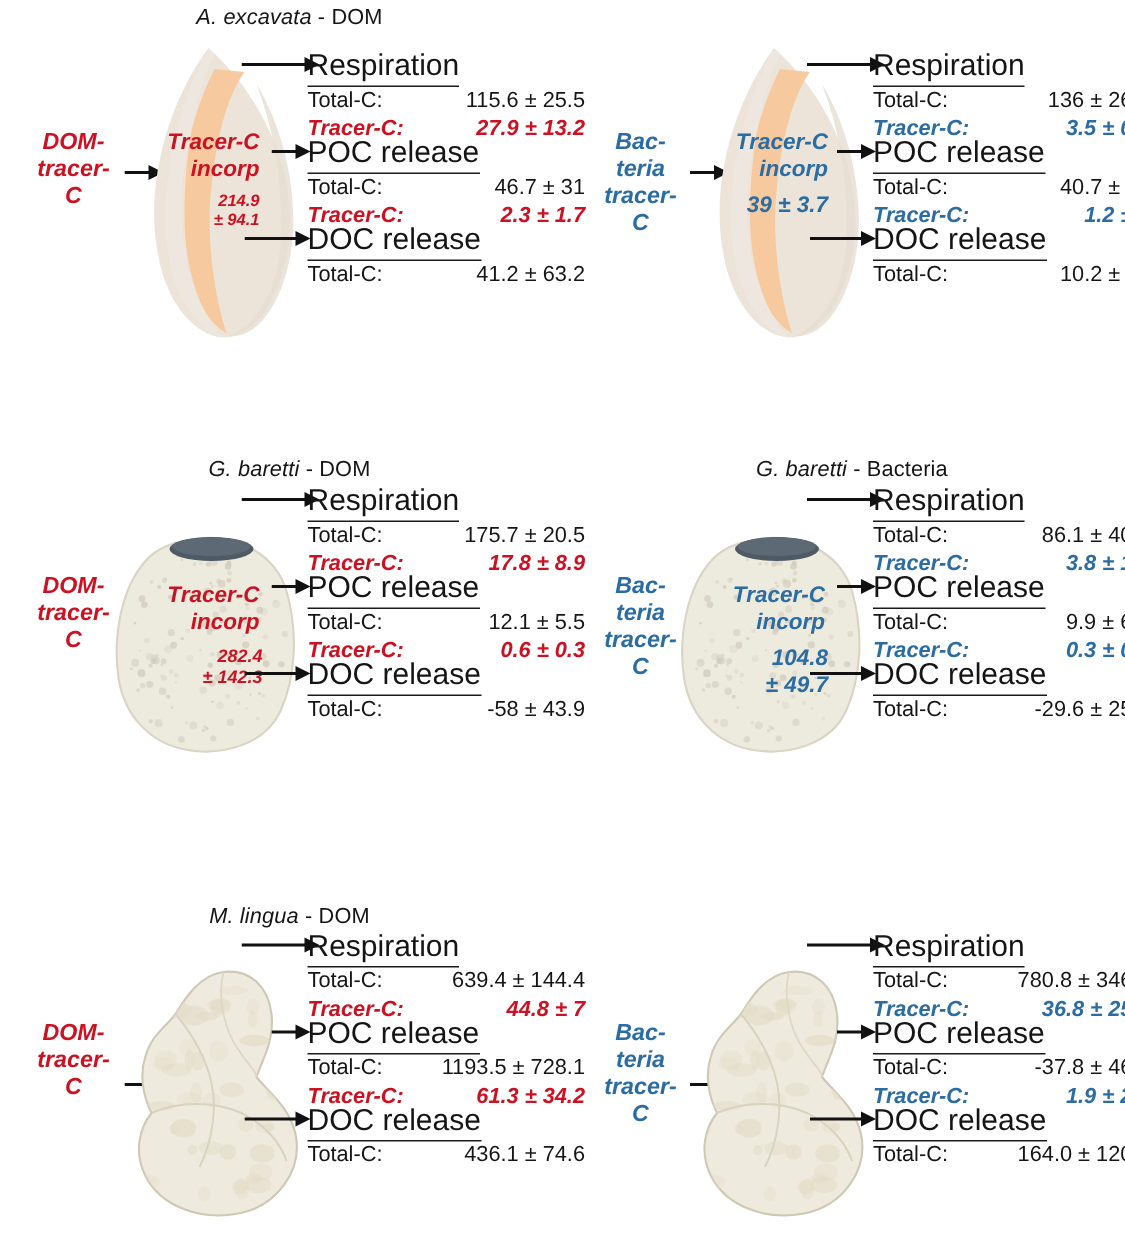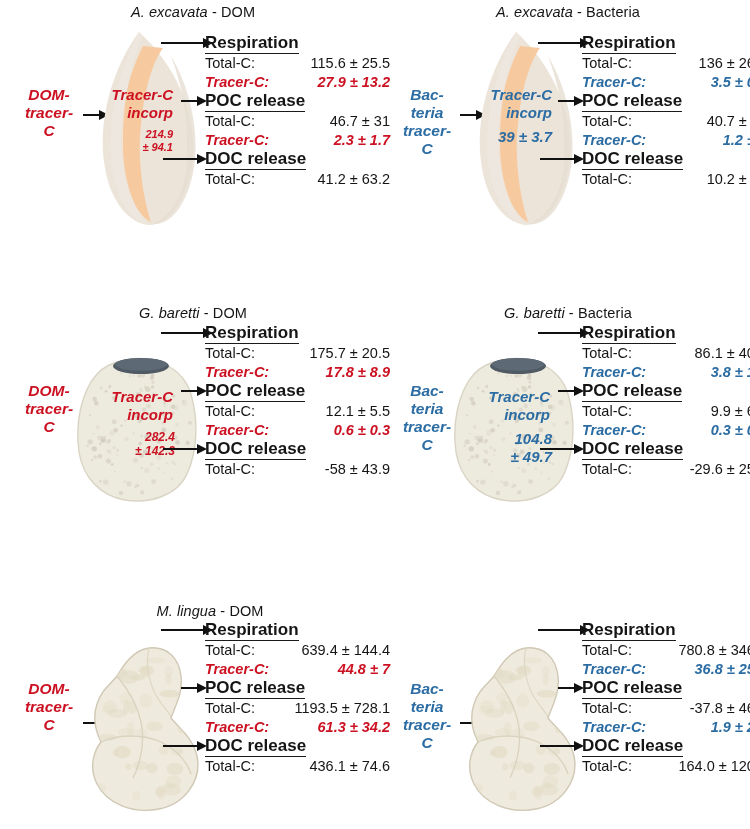--- a/index.html
+++ b/index.html
@@ -81,28 +81,27 @@
   }
   .sponge-text.dom { color: #cc1122; }
   .sponge-text.bac { color: #2b6ca3; }
 
   
   .flux {
     position: absolute;
     width: 185px;
   }
   .flux-head {
-    font-size: 17px;
+    font-size: 20px;
     color: #151515;
     border-bottom: 1.6px solid #1a1a1a;
     display: inline-block;
     padding-bottom: 0px;
     line-height: 1.18;
     white-space: nowrap;
-    font-weight: bold;
   }
   .row {
     display: flex;
     justify-content: space-between;
     align-items: baseline;
     font-size: 14.5px;
     line-height: 1.24;
     white-space: nowrap;
     margin-top: 1px;
   }
@@ -173,21 +172,20 @@
       <div class="flux-arrow" style="left: 150px; top: 152px;"><svg width="44" height="14" viewBox="0 0 44 14">
     <line x1="0" y1="7" x2="36" y2="7" stroke="#111" stroke-width="2"></line>
     <path d="M34 2 L44 7 L34 12 Z" fill="#111"></path>
   </svg></div>
       <div class="flux" style="left: 192px; top: 149px;"><div class="flux-head">DOC release</div><div class="row total">
           <span class="lab">Total-C:</span>
           <span class="val">41.2 ± 63.2</span>
         </div></div>
     </div>
     <div class="panel r0 c1">
-      <div class="panel-title" style="top: 4px;"><span class="sp">A. excavata</span><span class="tr"> - Bacteria</span></div>
       <div class="src-label bac" style="top: 86px; left: 5px; width: 68px;">Bac-
 teria
 tracer-
 C</div>
       <div class="in-arrow" style="top: 108px; left: 72px;"><svg width="26" height="14" viewBox="0 0 26 14">
     <line x1="0" y1="7" x2="18" y2="7" stroke="#111" stroke-width="2"></line>
     <path d="M16 2 L26 7 L16 12 Z" fill="#111"></path>
   </svg></div>
       <div class="sponge" style="left: 80px; top: 28px;">
       <svg width="110" height="200" viewBox="0 0 110 200">
@@ -571,21 +569,21 @@
       <div class="flux-arrow" style="left: 152px; top: 152px;"><svg width="44" height="14" viewBox="0 0 44 14">
     <line x1="0" y1="7" x2="36" y2="7" stroke="#111" stroke-width="2"></line>
     <path d="M34 2 L44 7 L34 12 Z" fill="#111"></path>
   </svg></div>
       <div class="flux" style="left: 194px; top: 149px;"><div class="flux-head">DOC release</div><div class="row total">
           <span class="lab">Total-C:</span>
           <span class="val">-29.6 ± 25.1</span>
         </div></div>
     </div>
     <div class="panel r2 c0">
-      <div class="panel-title" style="top: 23px; margin-left: 17px;"><span class="sp">M. lingua</span><span class="tr"> - DOM</span></div>
+      <div class="panel-title" style="top: 23px;"><span class="sp">M. lingua</span><span class="tr"> - DOM</span></div>
       <div class="src-label dom" style="top: 100px; left: 2px; width: 68px;">DOM-
 tracer-
 C</div>
       <div class="in-arrow" style="top: 136px; left: 70px;"><svg width="30" height="14" viewBox="0 0 30 14">
     <line x1="0" y1="7" x2="22" y2="7" stroke="#111" stroke-width="2"></line>
     <path d="M20 2 L30 7 L20 12 Z" fill="#111"></path>
   </svg></div>
       <div class="sponge" style="left: 62px; top: 62px;">
     <svg width="140" height="175" viewBox="0 0 140 175">
       <defs>

